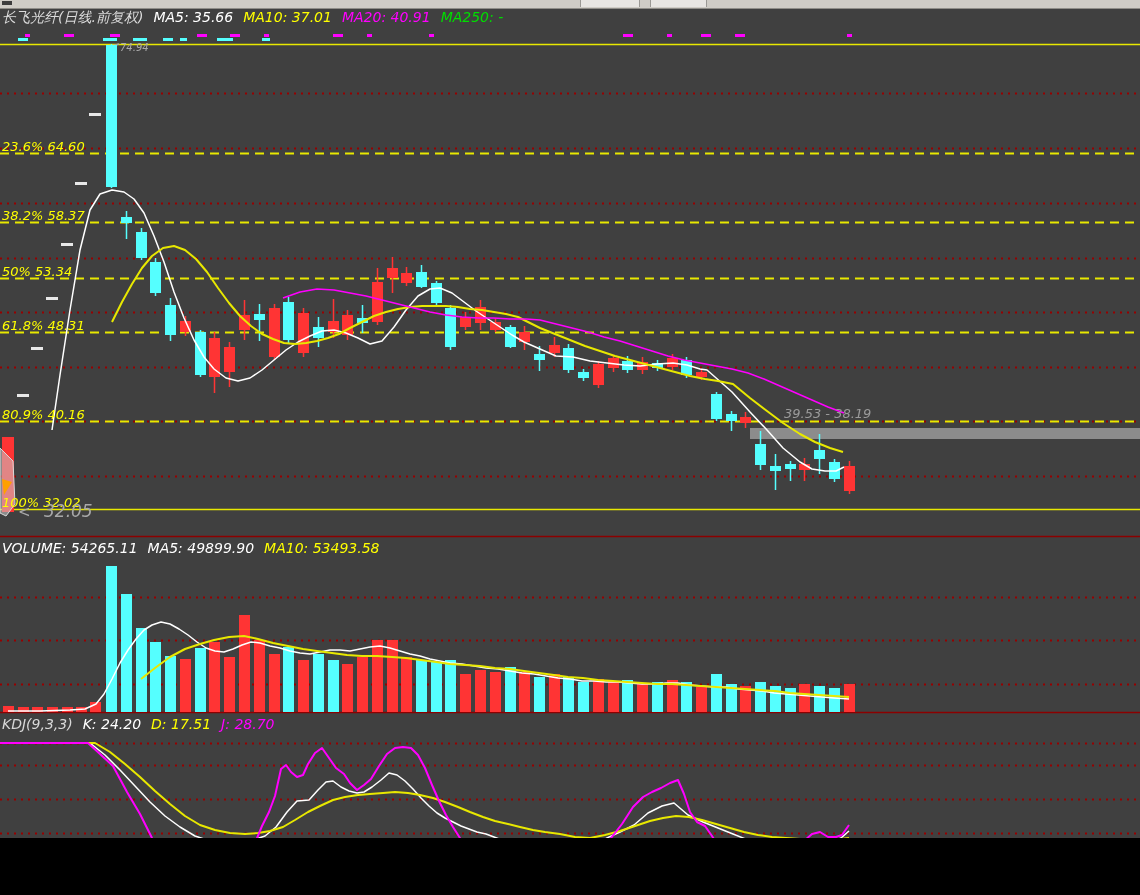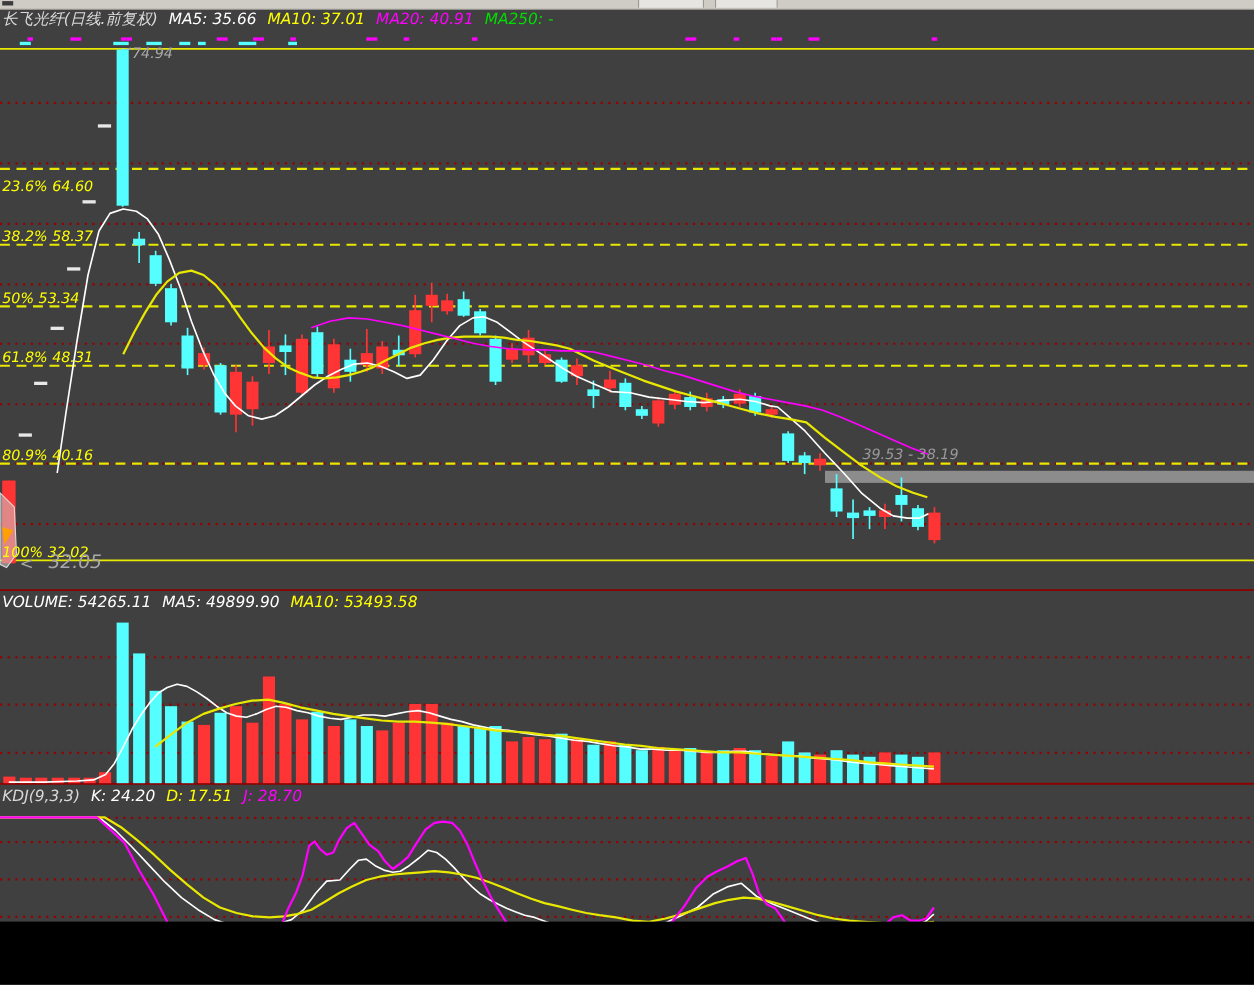--- a/index.html
+++ b/index.html
@@ -277,28 +277,28 @@
       <line x1="444" y1="889" x2="444" y2="895" stroke="#b00000" stroke-width="2"></line>
       <line x1="519" y1="889" x2="519" y2="895" stroke="#b00000" stroke-width="2"></line>
       <line x1="584" y1="889" x2="584" y2="895" stroke="#b00000" stroke-width="2"></line>
       <line x1="651" y1="889" x2="651" y2="895" stroke="#b00000" stroke-width="2"></line>
       <line x1="717" y1="889" x2="717" y2="895" stroke="#b00000" stroke-width="2"></line>
       <line x1="790" y1="889" x2="790" y2="895" stroke="#b00000" stroke-width="2"></line>
       <line x1="857" y1="889" x2="857" y2="895" stroke="#b00000" stroke-width="2"></line>
     </svg>
 
   <div id="fib-labels">
-      <div class="lbl" style="left: 2px; top: 140px; margin-top: 24px;">23.6% 64.60</div>
+      <div class="lbl" style="left: 2px; top: 140px;">23.6% 64.60</div>
       <div class="lbl" style="left: 2px; top: 209px;">38.2% 58.37</div>
       <div class="lbl" style="left: 2px; top: 265px;">50% 53.34</div>
       <div class="lbl" style="left: 2px; top: 319px;">61.8% 48.31</div>
       <div class="lbl" style="left: 2px; top: 408px;">80.9% 40.16</div>
       <div class="lbl" style="left: 2px; top: 496px;">100% 32.02</div>
     </div>
 
-  <div class="graylbl" style="left:120px;top:42px;font-size:13px;">74.94</div>
+  <div class="graylbl" style="left:120px;top:42px;font-size:10px;">74.94</div>
   <div class="graylbl" style="left:18px;top:503px;font-size:15px;">&lt;</div>
   <div class="graylbl" style="left:44px;top:501px;font-size:17px;">32.05</div>
   <div class="graylbl" style="left:756px;top:406px;font-size:13px;color:#9a9a9a;margin-left:28px;">39.53 - 38.19</div>
 
   <div class="hdr-row" id="hdr-vol" style="top:540px;"><span style="color: rgb(255, 255, 255);">VOLUME: 54265.11</span><span style="color: rgb(255, 255, 255);">MA5: 49899.90</span><span style="color: rgb(255, 255, 0);">MA10: 53493.58</span></div>
   <div class="hdr-row" id="hdr-kdj" style="top:716px;"><span style="color: rgb(216, 216, 216);">KDJ(9,3,3)</span><span style="color: rgb(255, 255, 255);">K: 24.20</span><span style="color: rgb(255, 255, 0);">D: 17.51</span><span style="color: rgb(255, 0, 255);">J: 28.70</span></div>
 </div>
 
 </body></html>

